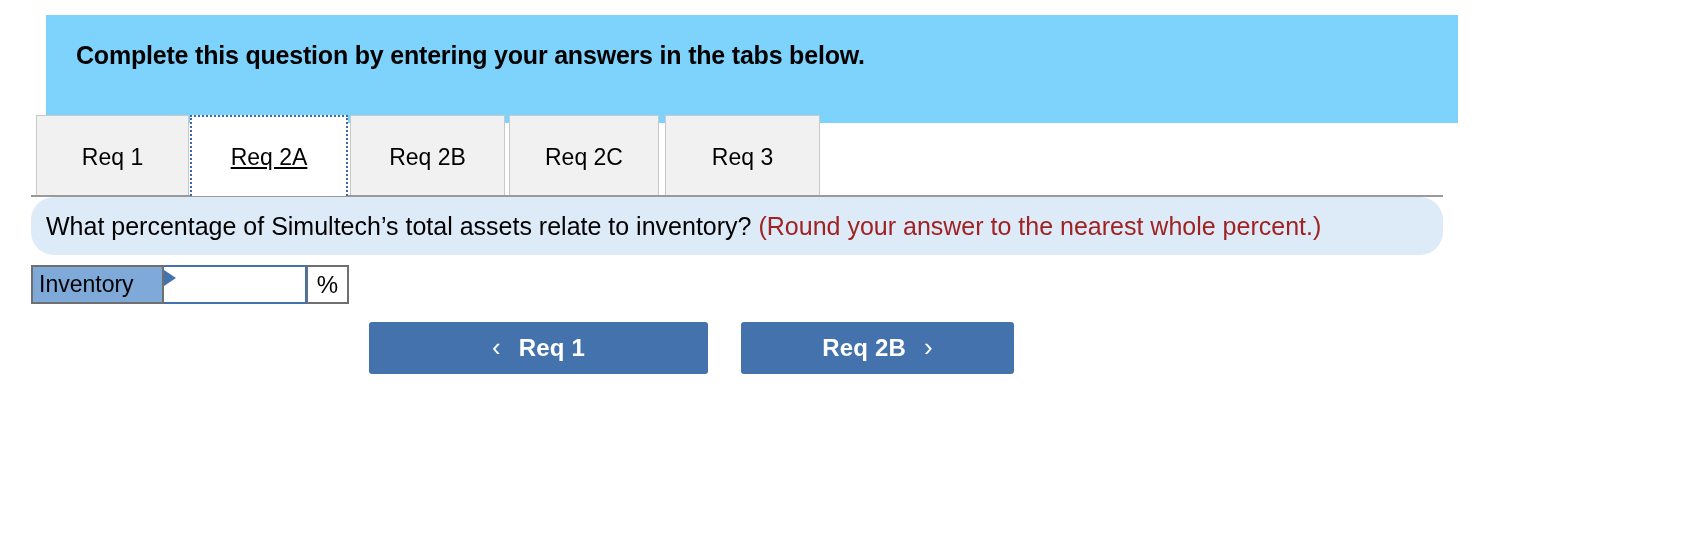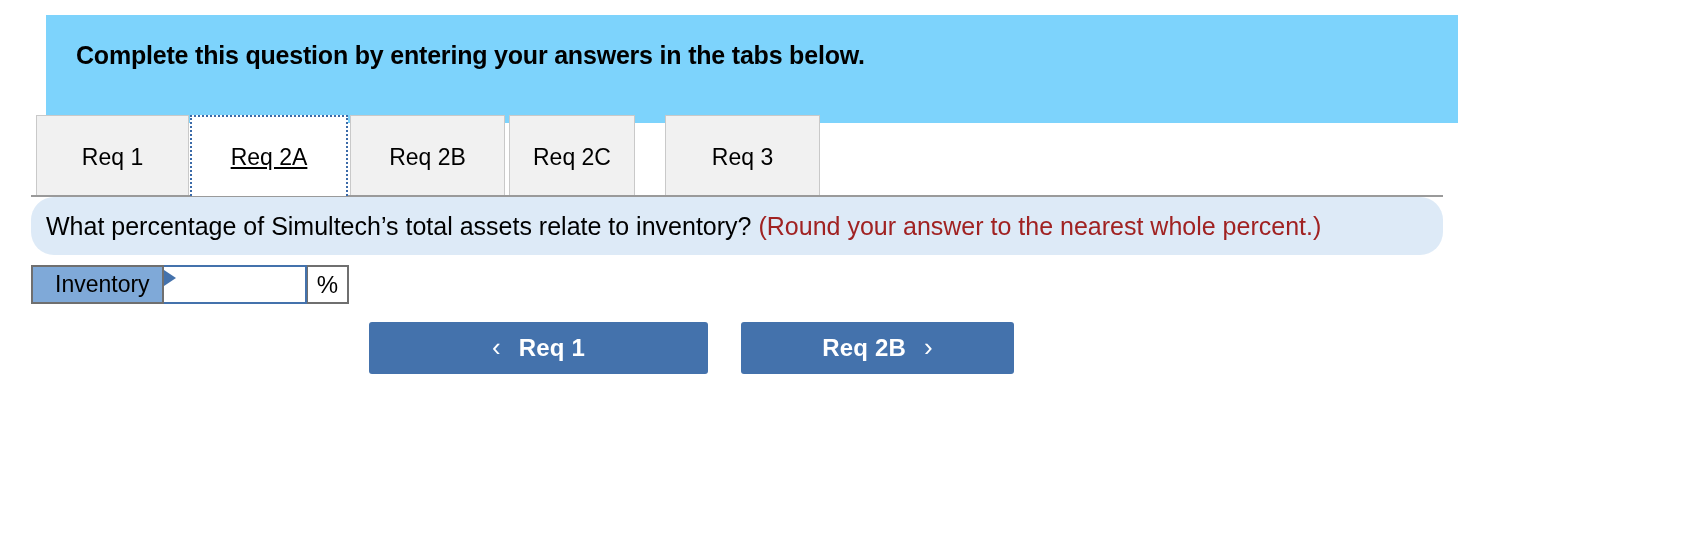--- a/index.html
+++ b/index.html
@@ -69,21 +69,21 @@
   }
   #tab-strip .tab .tab-label {
     line-height: 1;
     position: relative;
     top: 1px;
   }
   
   .tab-0 { left: 5px;   width: 153px; }
   .tab-1 { left: 159px; width: 158px; text-decoration: underline; }
   .tab-2 { left: 319px; width: 155px; }
-  .tab-3 { left: 478px; width: 126px; }
+  .tab-3 { left: 478px; width: 150px; }
   .tab-4 { left: 634px; width: 155px; }
 
   
   #tab-underline {
     position: absolute;
     left: 31px;
     top: 195px;
     width: 1412px;
     height: 2px;
     background: #9a9a9a;
@@ -119,21 +119,21 @@
     display: flex;
     align-items: stretch;
   }
   #answer-row .cell-label {
     width: 133px;
     box-sizing: border-box;
     background: #7fa9d8;
     border: 2px solid #6f6f6f;
     display: flex;
     align-items: center;
-    padding-left: 22px;
+    padding-left: 6px;
     font-size: 23px;
     color: #000000;
   }
   #answer-row .cell-input-wrap {
     position: relative;
     width: 143px;
     box-sizing: border-box;
     border: 2px solid #4472ac;
     border-left: none;
     background: #ffffff;

